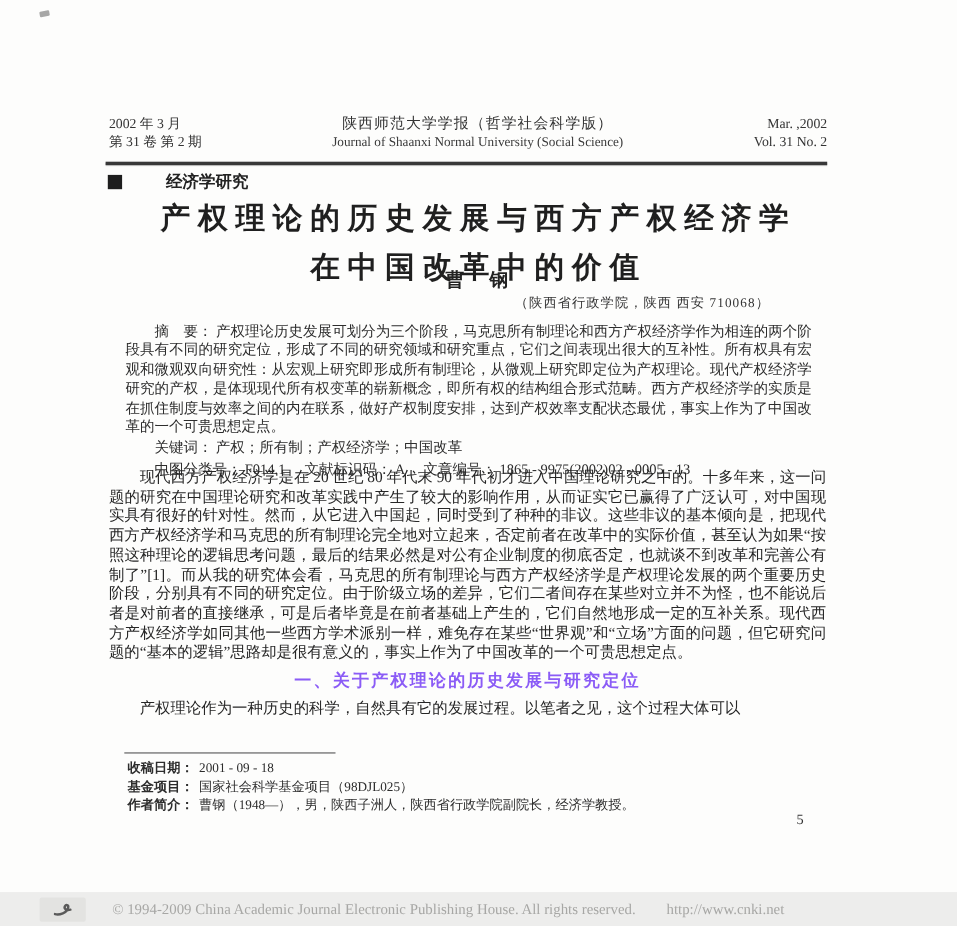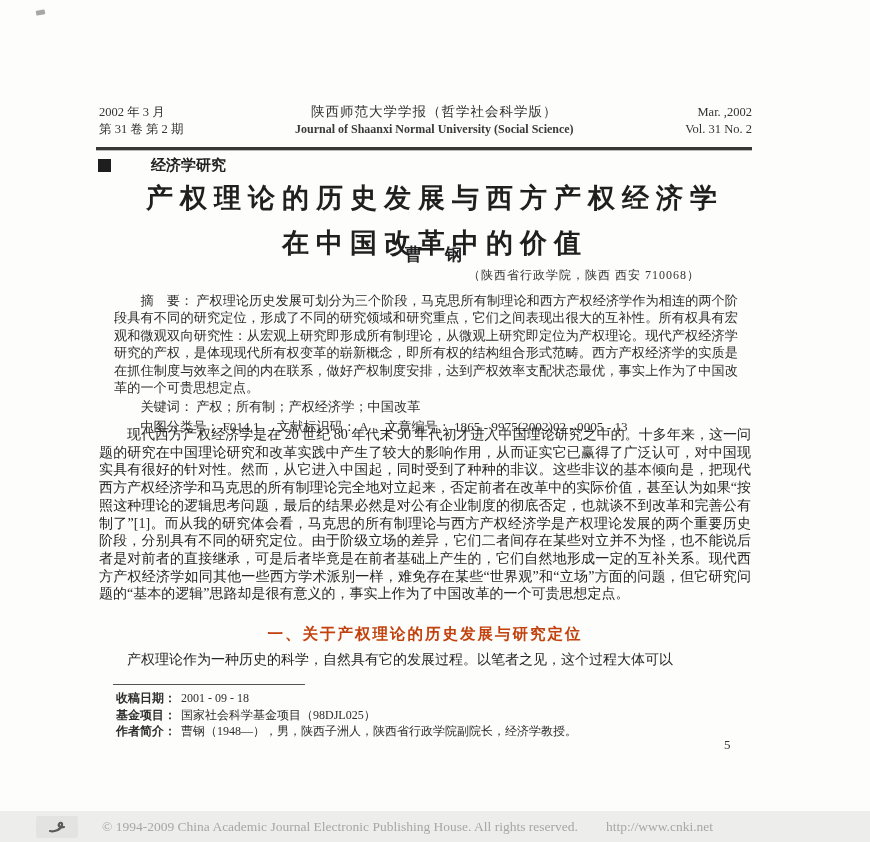--- a/index.html
+++ b/index.html
@@ -13,21 +13,21 @@
 
   
   .artifact{position:absolute;top:10px;left:36px;width:9px;height:5px;background:#8a8a8a;border-radius:1px;transform:rotate(-10deg);opacity:.75;}
 
   
   .jheader{position:absolute;top:104px;left:99px;width:653px;display:flex;justify-content:space-between;align-items:flex-start;}
   .hdr-col{font-size:12.5px;line-height:16.5px;color:#333;}
   .hdr-left{text-align:left;white-space:nowrap;}
   .hdr-center{text-align:center;flex:1;}
   .hdr-center .cn{font-size:13.5px;letter-spacing:1px;}
-  .hdr-center .en{font-size:12px;color:#3a3a3a;font-weight:bold;}
+  .hdr-center .en{font-size:12px;color:#3a3a3a;}
   .hdr-right{text-align:right;white-space:nowrap;}
 
   .rule{position:absolute;top:147px;left:96px;width:656px;height:3px;background:#383838;box-shadow:0 1px 0 rgba(60,60,60,.35);}
 
   
   .section-label{position:absolute;top:156px;left:98px;font-family:"Liberation Sans","DejaVu Sans",sans-serif;font-weight:bold;font-size:15px;color:#222;display:flex;align-items:center;gap:32px;}
   .sq{display:inline-block;width:13px;height:13px;background:#1e1e1e;margin-right:8px;}
 
   
   .title{position:absolute;top:176px;left:60px;width:750px;margin:0;text-align:center;
@@ -40,21 +40,21 @@
   .abstract-block p{margin:0;font-size:13.2px;line-height:17.4px;text-align:justify;color:#2d2d2d;}
   .abstract-block p.first{text-indent:2em;}
   .lab{font-weight:normal;margin-right:3px;}
   .kw-line{margin-top:2px !important;text-align:right;text-indent:2em;}
   .meta-line{margin-top:2px !important;text-align:left !important;text-indent:2em;}
   .meta-line .gap{margin-left:14px;}
 
   
   .body-block{position:absolute;top:426px;left:99px;width:652px;height:256px;overflow:hidden;}
   .body-block p{margin:0;font-size:14px;line-height:17.7px;text-align:justify;text-indent:2em;color:#262626;}
-  .body-block h2{margin:21px 0 6px 0;text-align:center;font-size:15.5px;font-weight:bold;letter-spacing:2px;color:#c2410c;}
+  .body-block h2{margin:6px 0 6px 0;text-align:center;font-size:15.5px;font-weight:bold;letter-spacing:2px;color:#8b5cf6;}
 
   
   .foot-sep{position:absolute;top:684px;left:113px;width:192px;height:1px;background:#555;}
   .footnotes{position:absolute;top:690px;left:116px;width:620px;font-size:12px;line-height:16.5px;color:#2d2d2d;}
   .footnotes .lab{font-weight:bold;margin-right:5px;}
 
   .pageno{position:absolute;top:737px;left:724px;font-size:13px;color:#333;}
 
   
   .footer-bar{position:absolute;top:811px;left:0;width:870px;height:31px;background:#ededec;display:flex;align-items:center;color:#a7a7a5;font-size:13.5px;}

